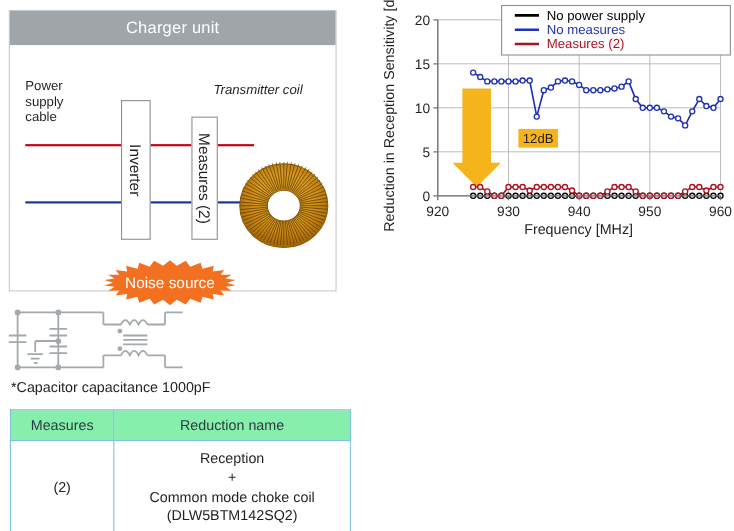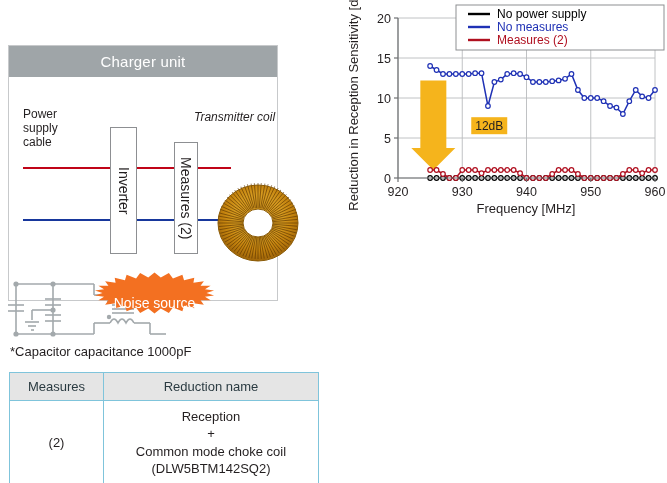--- a/index.html
+++ b/index.html
@@ -6,25 +6,24 @@
   body{
     width:667px;height:483px;
     background:#ffffff;
     font-family:"Liberation Sans", sans-serif;
     position:relative;
     overflow:hidden;
     color:#231f20;
   }
   
   #charger-panel{
-    position:absolute;left:8px;top:9px;width:270px;height:256px;
+    position:absolute;left:8px;top:9px;width:298px;height:256px;
     border:1px solid #c7c9cb;
     background:#ffffff;
     box-sizing:border-box;
-    margin-top:36px;
   }
   #charger-title{
     height:31px;line-height:31px;
     background:#9fa5a8;
     color:#ffffff;
     text-align:center;
     font-size:15px;
     letter-spacing:.2px;
   }
   #charger-body{position:relative;width:100%;height:224px;}
@@ -43,36 +42,36 @@
   .boxv span{
     writing-mode:vertical-rl;
     font-size:14px;color:#231f20;white-space:nowrap;
   }
   #inverter-box{left:101px;top:50px;width:27px;height:127px;}
   #measures-box{left:165px;top:65px;width:24px;height:112px;}
   #noise-source{
     position:absolute;left:85px;top:195px;width:121px;height:42px;z-index:4;
   }
   #noise-source .nslabel{
-    position:absolute;left:0;top:10px;width:121px;height:42px;
+    position:absolute;left:0;top:0;width:121px;height:42px;
     display:flex;align-items:center;justify-content:center;
     color:#ffffff;font-size:14px;
   }
   #toroid{position:absolute;left:207px;top:104px;width:84px;height:84px;z-index:2;}
   
   #schematic{position:absolute;left:6px;top:278px;width:180px;height:62px;}
   #cap-note{position:absolute;left:10px;top:344px;font-size:13px;color:#231f20;text-align:right;}
   
   #measures-table{
     position:absolute;left:9px;top:372px;width:310px;
     border-collapse:collapse;
     font-size:13px;
   }
   #measures-table th{
-    background:#e5e5e5;border:1px solid #7fc4db;
+    background:#86efac;border:1px solid #7fc4db;
     color:#2b3b42;font-weight:normal;
     padding:6px 4px;text-align:center;
   }
   #measures-table td{
     border:1px solid #7fc4db;
     padding:7px 4px;text-align:center;color:#231f20;
     line-height:1.34;
   }
   #measures-table .c1{width:85px;}
   

